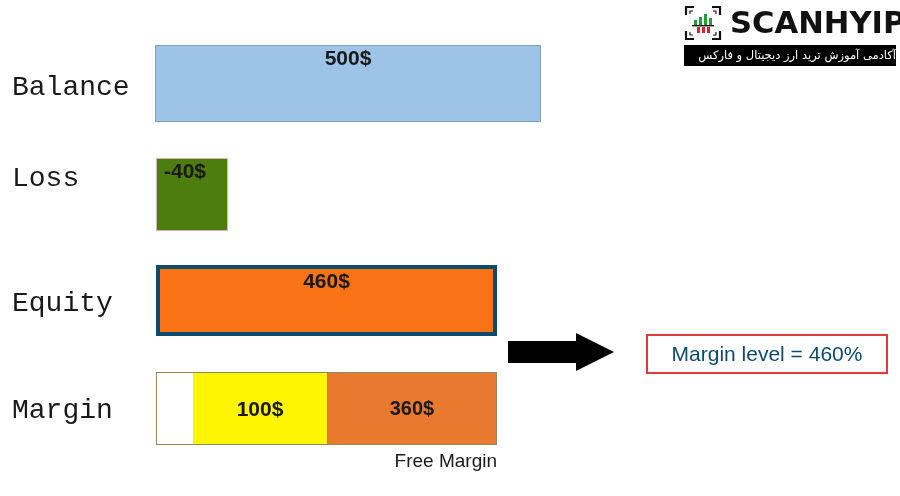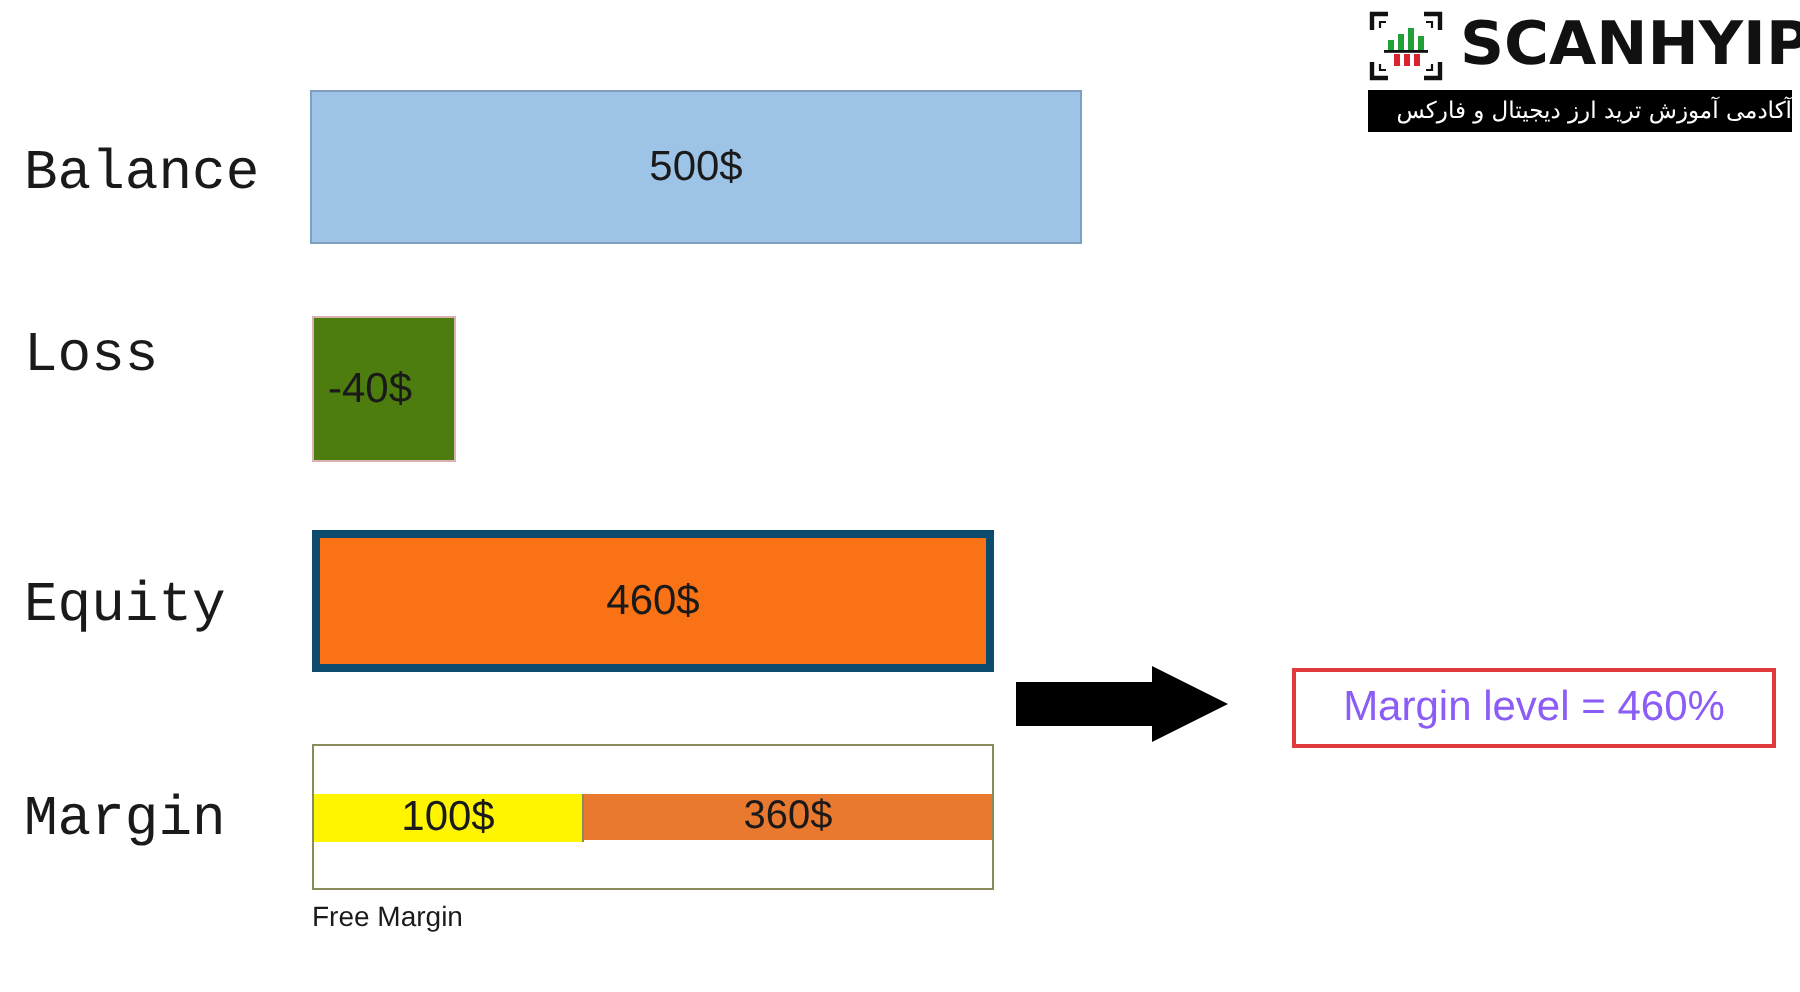--- a/index.html
+++ b/index.html
@@ -76,25 +76,25 @@
     color: #1a1a1a;
     font-family: Liberation Mono, monospace;
     white-space: nowrap;
   }
 
   
   .bar {
     position: absolute;
     box-sizing: border-box;
     display: flex;
-    align-items: center;
     justify-content: center;
     font-size: 21px;
     color: #1a1a1a;
     font-family: "Liberation Sans", sans-serif;
+    font-weight: bold;
   }
   .bar-balance {
     left: 155px; top: 45px; width: 386px; height: 77px;
     background: #9DC3E6;
     border: 1px solid #7f9fbf;
   }
   .bar-loss {
     left: 156px; top: 158px; width: 72px; height: 73px;
     background: #4d7c0f;
     border: 1px solid #d9b3b3;
@@ -115,38 +115,39 @@
   .seg-used {
     flex: 0 0 135px;
     background: #FFF500;
     display: flex;
     align-items: center;
     justify-content: center;
     font-size: 21px;
     color: #1a1a1a;
     border-right: 1px solid #8a8a5a;
     box-sizing: border-box;
+    margin-left: 36px;
   }
   .seg-free {
     flex: 1 1 auto;
     background: #E8792E;
     display: flex;
     align-items: center;
     justify-content: center;
     font-size: 20px;
     color: #1a1a1a;
   }
 
   .free-margin-label {
     position: absolute;
     left: 156px;
     top: 450px;
     width: 341px;
-    text-align: left;
-    font-size: 14px;
+    text-align: right;
+    font-size: 19px;
     color: #1a1a1a;
   }
 
   
   .arrow {
     position: absolute;
     left: 508px;
     top: 333px;
     width: 106px;
     height: 38px;
@@ -160,21 +161,21 @@
     top: 334px;
     width: 242px;
     height: 40px;
     box-sizing: border-box;
     border: 2px solid #E03A3A;
     background: #ffffff;
     display: flex;
     align-items: center;
     justify-content: center;
     font-size: 21px;
-    color: #8b5cf6;
+    color: #0c4a6e;
     white-space: nowrap;
   }
 </style>
 </head>
 <body>
 
 <div id="stage">
 
   <div class="logo-wrap">
     <div class="logo-row">

